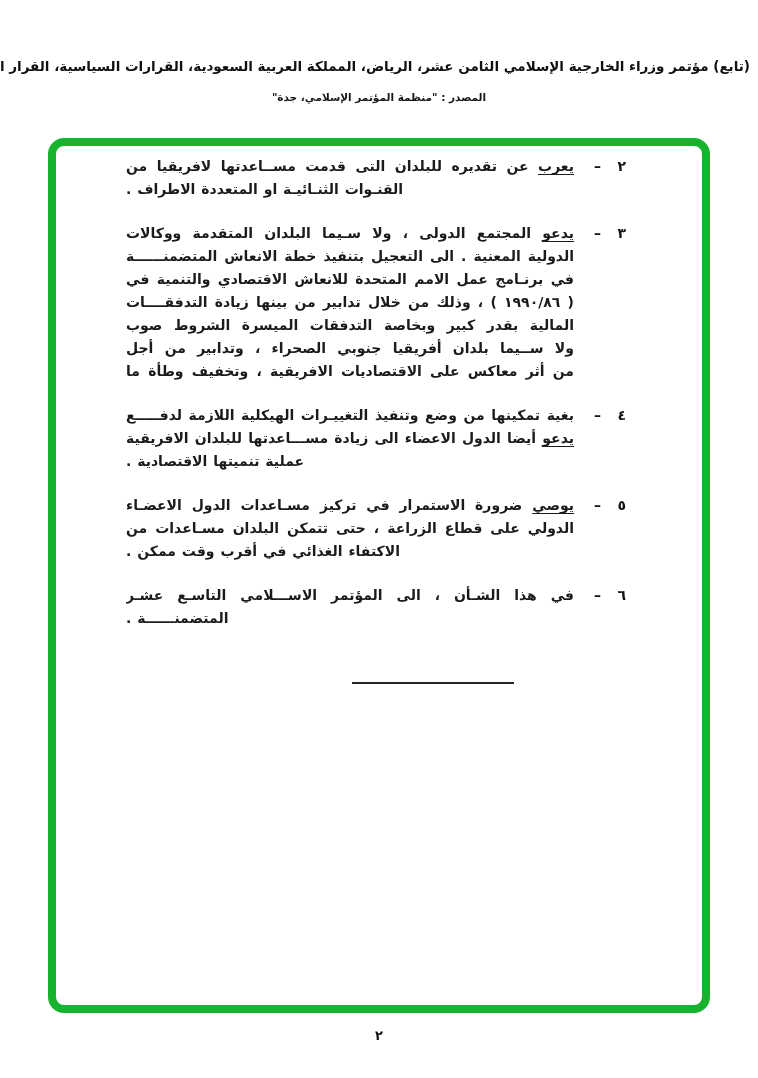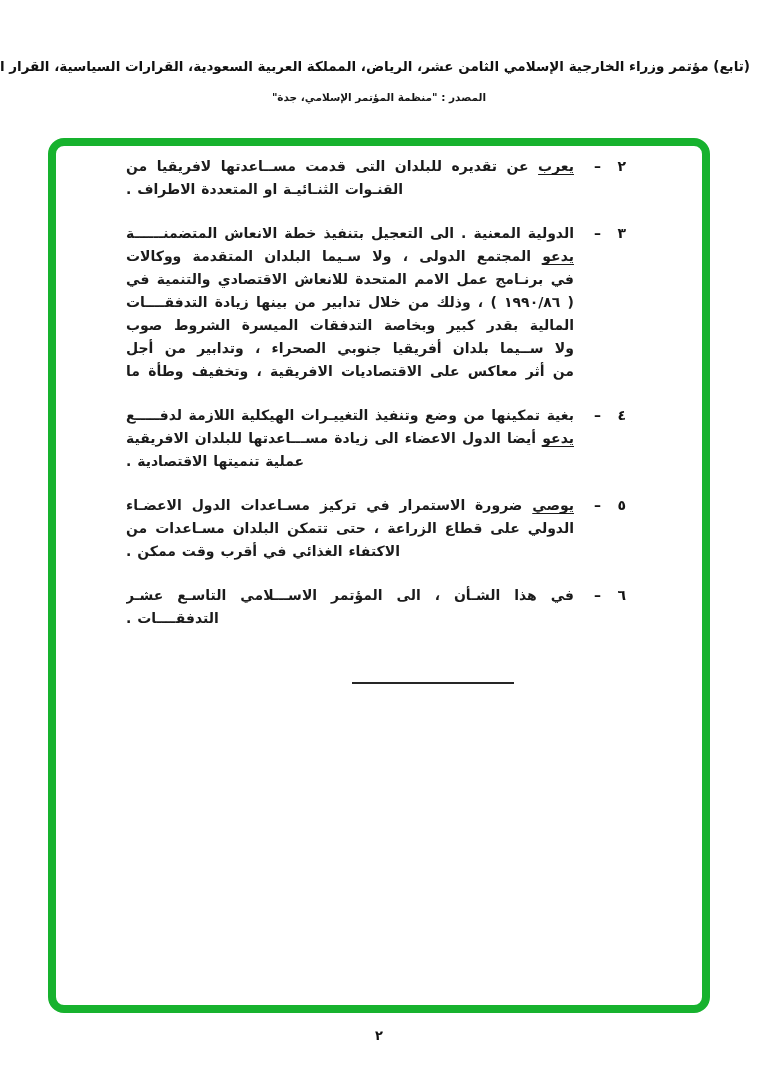--- a/index.html
+++ b/index.html
@@ -132,22 +132,22 @@
         <div class="ln l">القنـوات الثنـائيـة  او المتعددة  الاطراف .</div>
       </div>
     </div>
 
     <div class="clause">
       <div class="clause-num">
         <span>٣</span>
         <span>–</span>
       </div>
       <div class="clause-body">
+        <div class="ln j"><span class="lead-word">يدعو</span><span> المجتمع الدولى ، ولا سـيما البلدان المتقدمة ووكالات التمويــــل</span></div>
         <div class="ln j">الدولية المعنية . الى التعجيل بتنفيذ خطة الانعاش المتضمنــــــة</div>
-        <div class="ln j"><span class="lead-word">يدعو</span><span> المجتمع الدولى ، ولا سـيما البلدان المتقدمة ووكالات التمويــــل</span></div>
         <div class="ln j">في برنـامج عمل الامم المتحدة للانعاش الاقتصادي والتنمية في أفريقيــا</div>
         <div class="ln j">( ١٩٩٠/٨٦ ) ، وذلك من خلال تدابير من بينها زيادة التدفقــــات</div>
         <div class="ln j">المالية بقدر كبير وبخاصة التدفقات الميسرة الشروط صوب أفريقيــــا ،</div>
         <div class="ln j">ولا ســيما بلدان أفريقيا جنوبي الصحراء ، وتدابير من أجل زيــــادة</div>
         <div class="ln j">من أثر معاكس على الاقتصاديات الافريقية ، وتخفيف وطأة ما تفرضه</div>
       </div>
     </div>
 
     <div class="clause">
       <div class="clause-num">
@@ -173,21 +173,21 @@
       </div>
     </div>
 
     <div class="clause">
       <div class="clause-num">
         <span>٦</span>
         <span>–</span>
       </div>
       <div class="clause-body">
         <div class="ln j">في هذا الشـأن ، الى المؤتمر الاســـلامي التاسـع عشـر لـــــوزراء</div>
-        <div class="ln l">التدفقــــات .</div>
+        <div class="ln l">المتضمنــــــة .</div>
       </div>
     </div>
 
     <div class="section-divider"></div>
 
   </div>
 </div>
 
 <div class="page-number">٢</div>
 

